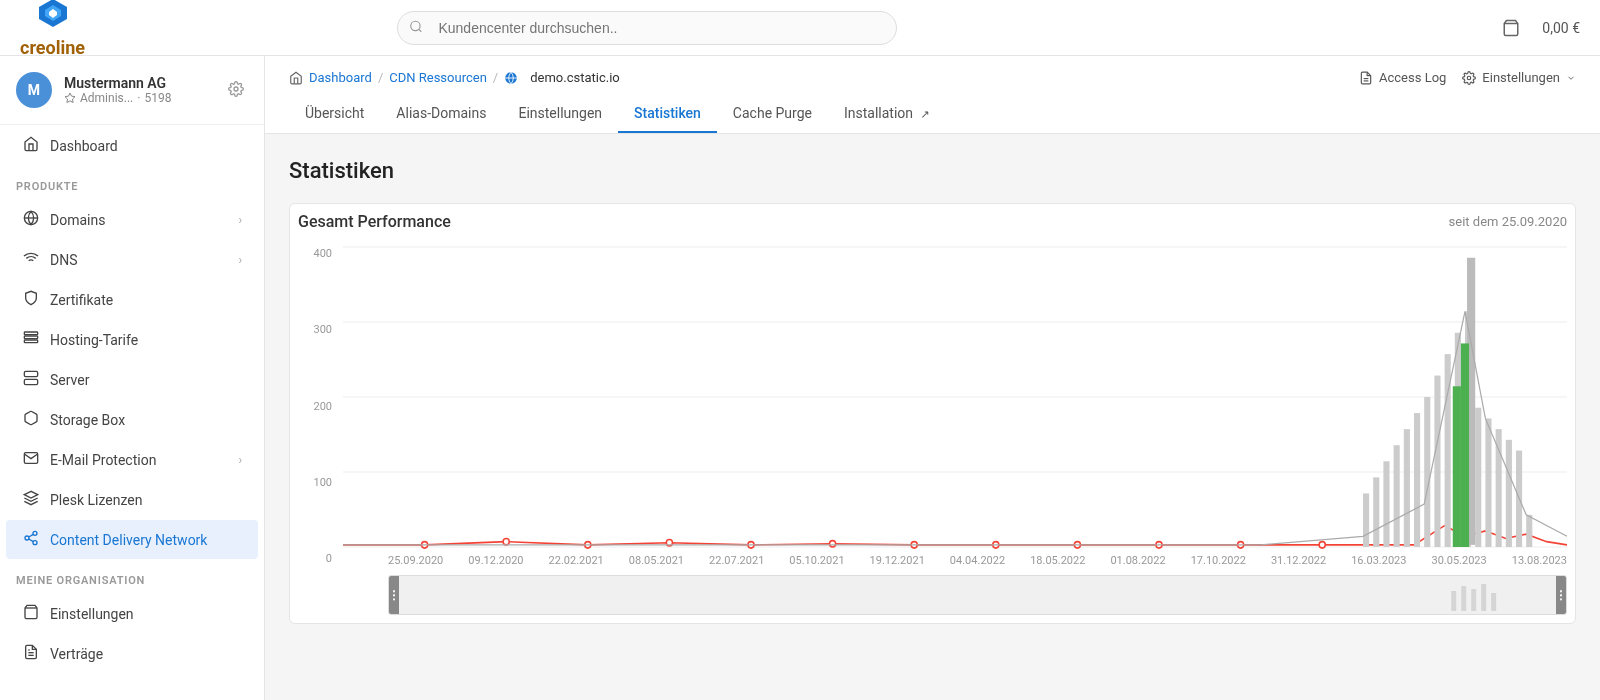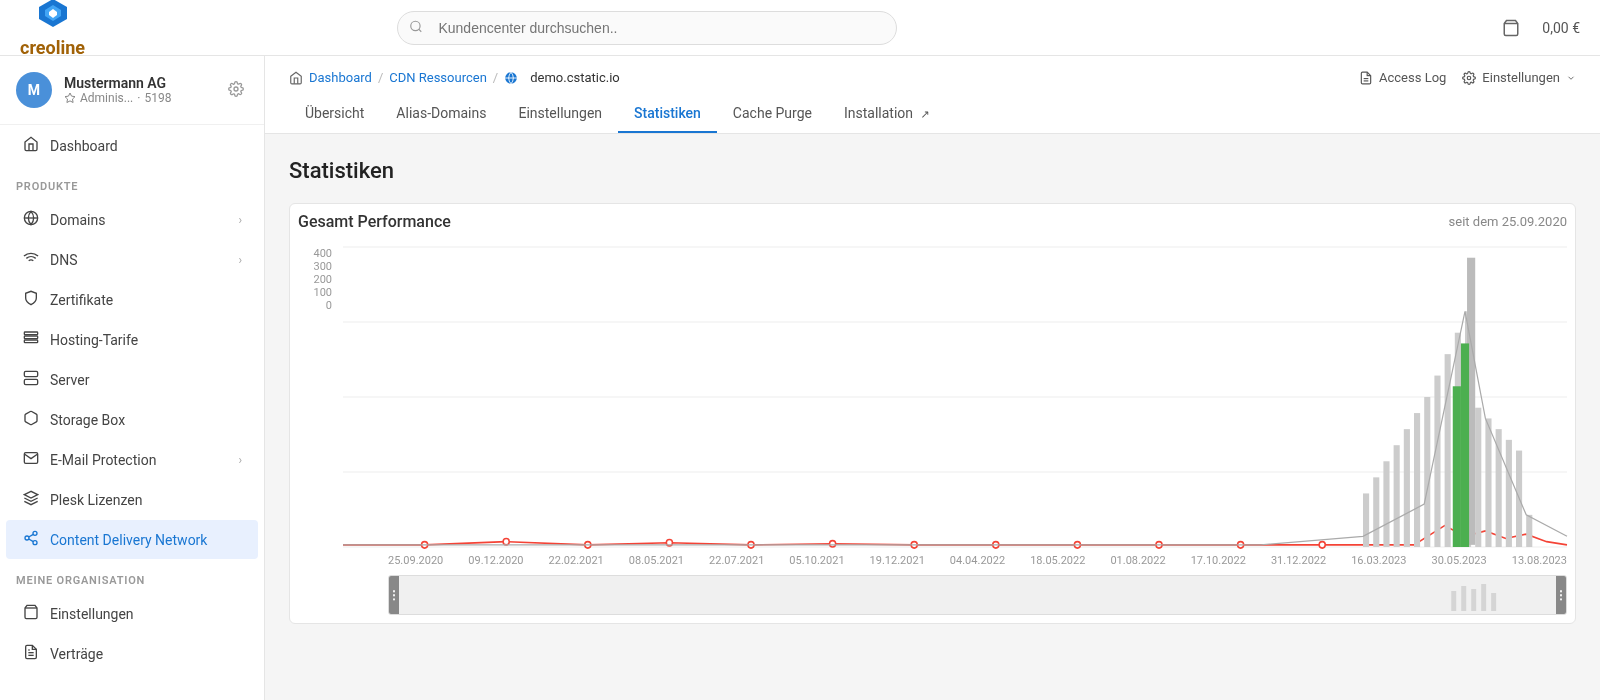--- a/index.html
+++ b/index.html
@@ -261,20 +261,21 @@
       position: relative;
     }
     .y-axis {
       position: absolute;
       left: 0;
       top: 0;
       bottom: 50px;
       width: 40px;
       display: flex;
       flex-direction: column;
+      justify-content: space-between;
       align-items: flex-end;
       padding-right: 6px;
     }
     .y-label {
       font-size: 11px;
       color: #999;
     }
     .chart-inner {
       margin-left: 45px;
       position: relative;

